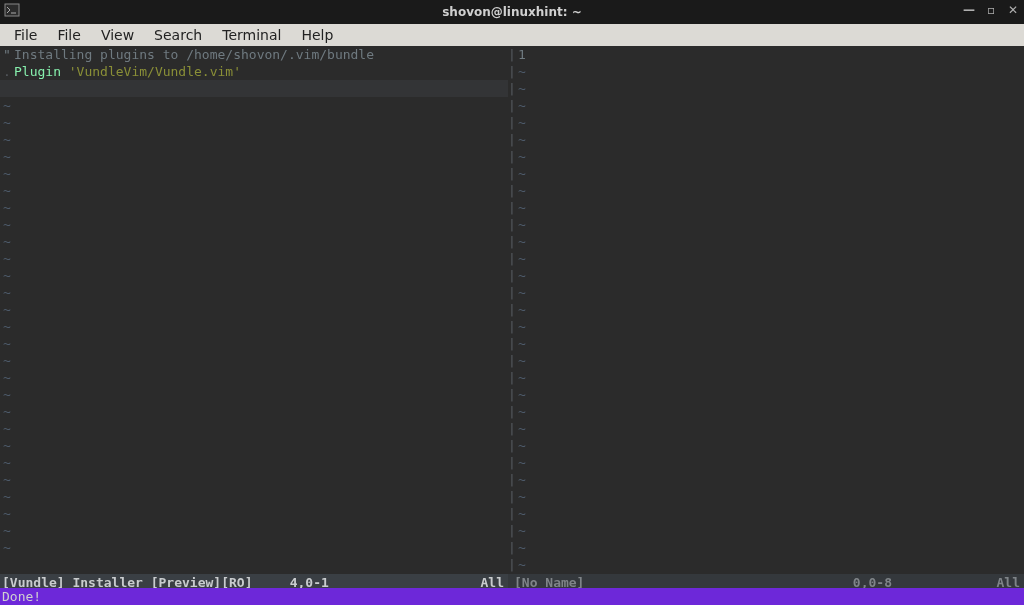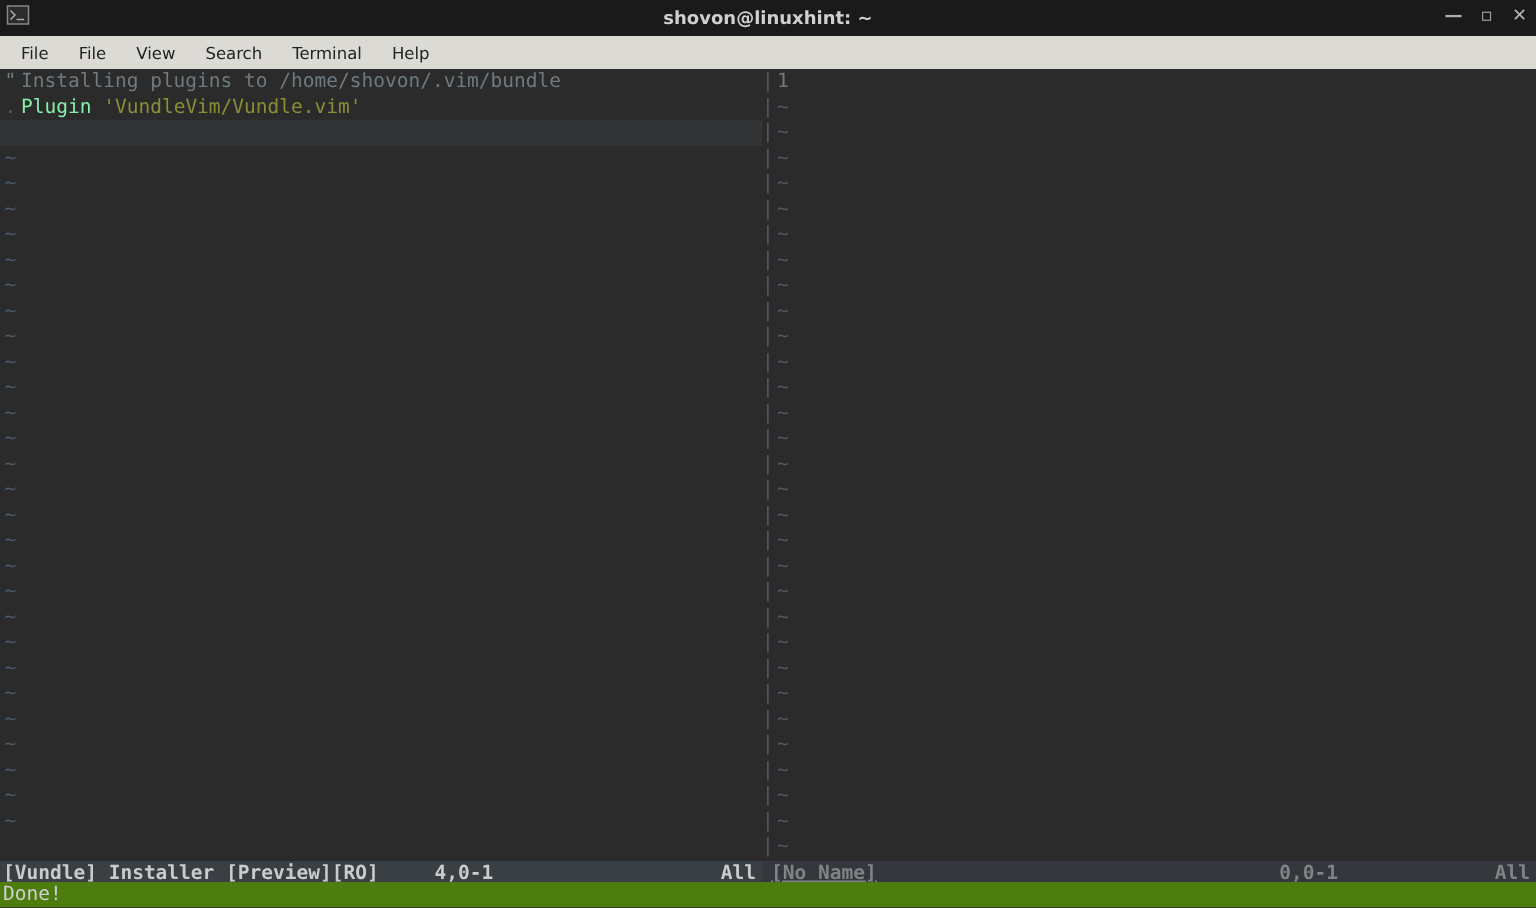--- a/index.html
+++ b/index.html
@@ -56,21 +56,21 @@
       text-align: center;
     }
     .menubar {
       background: #dcdad5;
       color: #222;
       height: 22px;
       display: flex;
       align-items: center;
       padding: 0 6px;
       font-family: "DejaVu Sans", sans-serif;
-      font-size: 11px;
+      font-size: 14px;
       gap: 4px;
     }
     .menubar .menu-item {
       padding: 2px 8px;
     }
     .terminal {
       flex: 1;
       background: #2b2b2b;
       display: flex;
       position: relative;
@@ -147,21 +147,21 @@
     }
     .statusline .sl-right .sl-name { flex: 0 0 auto; text-decoration: underline; }
     .statusline .sl-right .sl-pos { flex: 1; text-align: right; padding-right: 100px; }
     .statusline .sl-right .sl-all { width: 32px; text-align: right; padding-right: 4px;}
     .msgline {
       position: absolute;
       left: 0;
       right: 0;
       bottom: 0;
       height: 17px;
-      background: #4d7c0f;
+      background: #6d28d9;
       color: #d0d0d0;
       padding-left: 2px;
     }
     .right-lines .line { padding-left: 2px; }
     .right-num { color: #6f7a80; }
   </style>
 </head>
 <body>
 
 <div class="titlebar">
@@ -293,21 +293,21 @@
   </div>
 
   <div class="statusline">
     <div class="sl-left">
       <span class="sl-name">[Vundle] Installer [Preview][RO]</span>
       <span class="sl-pos">4,0-1</span>
       <span class="sl-all">All</span>
     </div>
     <div class="sl-right">
       <span class="sl-name">[No Name]</span>
-      <span class="sl-pos">0,0-1</span>
+      <span class="sl-pos">0,0-8</span>
       <span class="sl-all">All</span>
     </div>
   </div>
 
   <div class="msgline">
     <span>Done!</span>
   </div>
 
 </div>
 

